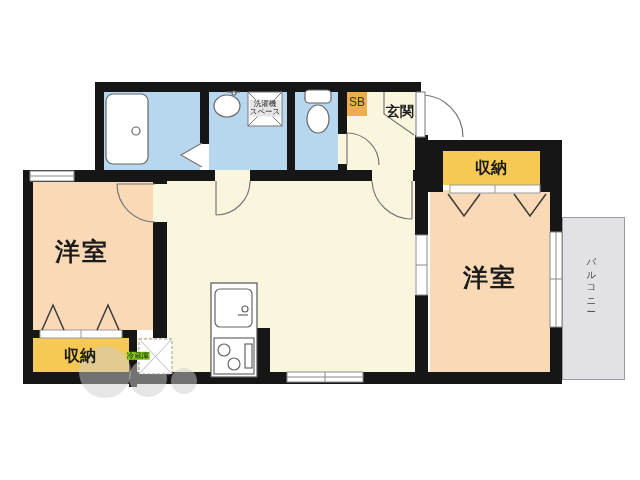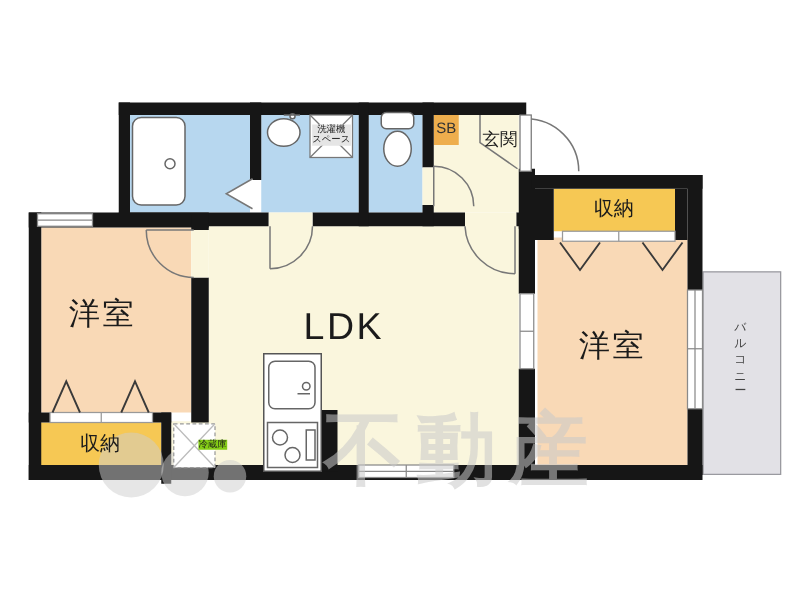--- a/index.html
+++ b/index.html
@@ -5,21 +5,21 @@
   html,body{margin:0;padding:0;background:#ffffff;}
   #plan{
     position:relative;width:640px;height:480px;background:#ffffff;overflow:hidden;
     font-family:"Liberation Sans","DejaVu Sans",sans-serif;
   }
   .floor{position:absolute;}
   .wall{position:absolute;background:var(--wall);}
   .patch{position:absolute;}
   .label{
     position:absolute;transform:translate(-50%,-50%);
-    color:#1b1b1b;font-weight:400;text-align:center;white-space:pre-line;line-height:1.12;
+    color:#1b1b1b;font-weight:700;text-align:center;white-space:pre-line;line-height:1.12;
   }
   .f-wet{background:var(--wet-area);}
   .f-liv{background:var(--living);}
   .f-bed{background:var(--bedroom);}
   .f-sto{background:var(--storage);}
   .f-sb{background:var(--shoebox);}
   .f-bal{background:var(--balcony);border:1px solid #9a9aa0;box-sizing:border-box;}
   svg.overlay{position:absolute;left:0;top:0;pointer-events:none;}
   .wm-text{
     position:absolute;transform:translate(-50%,-50%);
@@ -162,27 +162,25 @@
       <rect x="215" y="289" width="37" height="38" rx="5" stroke="#666666"></rect>
       <circle cx="245" cy="309" r="3" stroke="#666666"></circle>
         <line x1="238" y1="315" x2="248" y2="315" stroke="#666666"></line>
       <rect x="214" y="338" width="40" height="36" stroke="#666666"></rect>
       <circle cx="224" cy="350" r="6" stroke="#666666"></circle>
         <circle cx="234" cy="364" r="6" stroke="#666666"></circle>
       <rect x="245" y="344" width="7" height="24" stroke="#666666"></rect>
     </g>
   </svg>
 
-  <div class="label" style="left:275px;top:262px;font-size:30px;font-weight:500;letter-spacing:2px;">LDK</div>
   <div class="label" style="left:82px;top:251px;font-size:25px;letter-spacing:2px;">洋室</div>
   <div class="label" style="left:490px;top:277px;font-size:25px;letter-spacing:2px;">洋室</div>
   <div class="label" style="left:80px;top:356px;font-size:16px;">収納</div>
   <div class="label" style="left:491px;top:168px;font-size:16px;">収納</div>
   <div class="label" style="left:400px;top:112px;font-size:14px;">玄関</div>
   <div class="label" style="left:357px;top:103px;font-size:12px;font-weight:500;color:#333;">SB</div>
   <div class="label" style="left:591px;top:280px;font-size:9.5px;font-weight:400;color:#444;writing-mode:vertical-rl;letter-spacing:3px;">バルコニー</div>
   <div class="label" style="left:265px;top:108px;font-size:7.5px;font-weight:500;background:#e5e5e5;">洗濯機
 スペース</div>
-  <div class="label" style="left:170px;top:356px;font-size:7.5px;font-weight:500;background:#84cc16;">冷蔵庫</div>
+  <div class="label" style="left:138px;top:356px;font-size:7.5px;font-weight:500;background:#84cc16;">冷蔵庫</div>
 
-  <div class="wm-text" style="left:370px;top:360px;">不動産</div>
 
 </div>
 
 </body></html>

